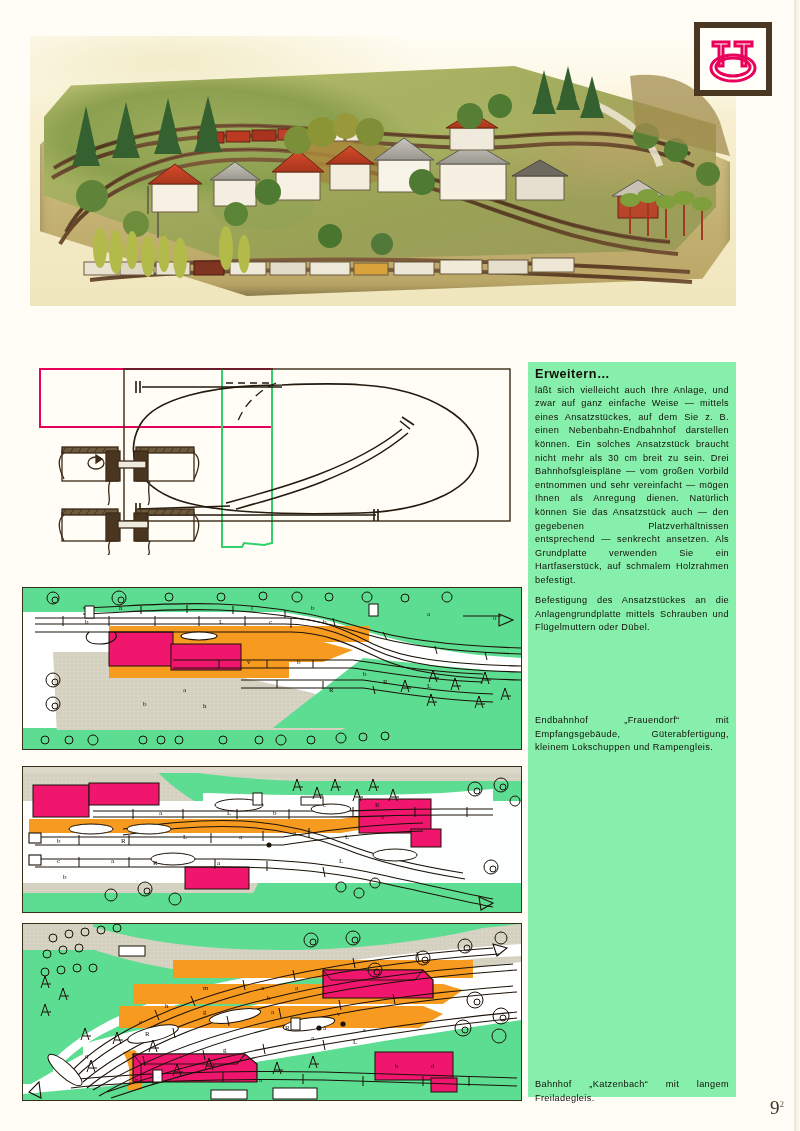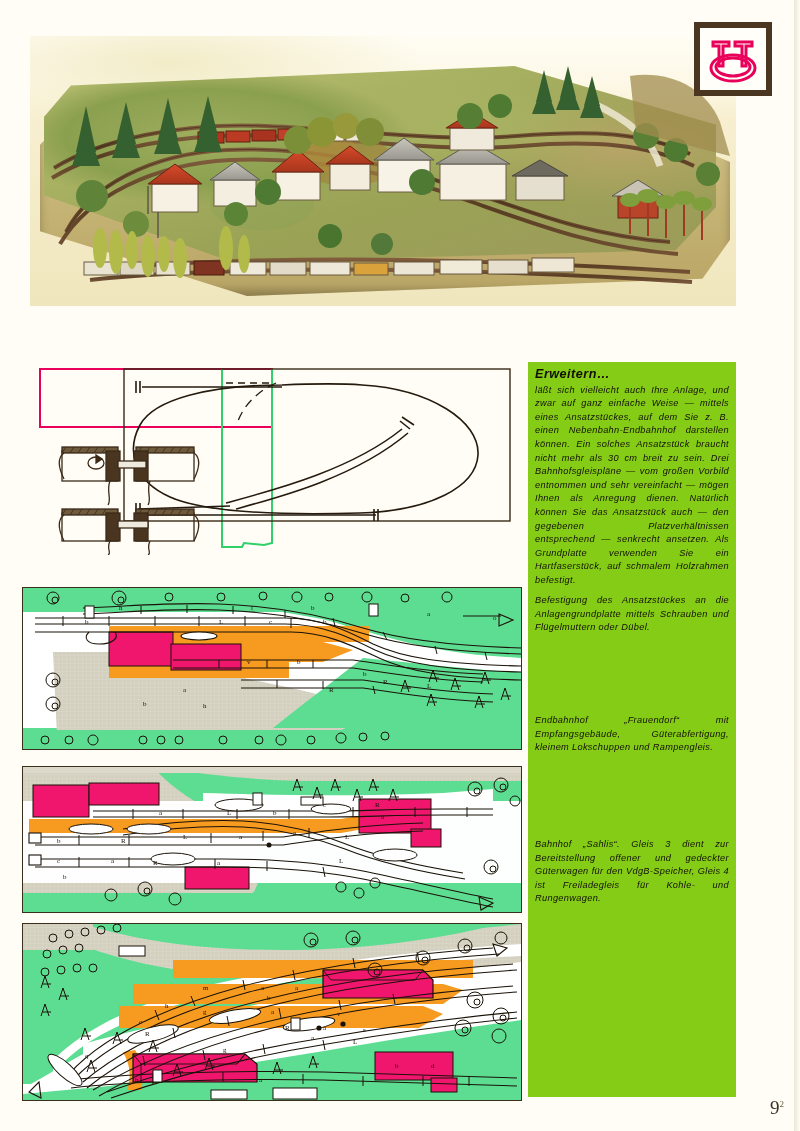--- a/index.html
+++ b/index.html
@@ -49,22 +49,21 @@
   }
   .logo-box svg{display:block;}
 
   
   .mid{position:absolute;left:30px;top:363px;width:490px;height:192px;}
   .mid svg{display:block;}
 
   
   .side{
     position:absolute;left:528px;top:362px;width:208px;height:735px;
-    background:#84cc16;
-    font-style:italic;
+    background:#86efac;
   }
   .side .txtblk{
     position:absolute;left:7px;right:7px;
     color:#141008;
     font-size:9.2px;
     line-height:13.6px;
     text-align:justify;
     letter-spacing:.35px;
     font-family:"Liberation Sans", sans-serif;
   }
@@ -402,24 +401,24 @@
     </div>
 
     <div class="txtblk blk-frauendorf">
       <div>Endbahnhof „Frauendorf“ mit Empfangsgebäude, Güterabfertigung, kleinem Lokschuppen und Rampengleis.</div>
     </div>
 
     <div class="txtblk blk-befest">
       <div>Befestigung des Ansatzstückes an die Anlagengrundplatte mittels Schrauben und Flügelmuttern oder Dübel.</div>
     </div>
 
-    <div class="txtblk blk-sahlis">
-      <div>Bahnhof „Sahlis“. Gleis 3 dient zur Bereitstellung offener und gedeckter Güterwagen für den VdgB-Speicher, Gleis 4 ist Freiladegleis für Kohle- und Rungenwagen.</div>
+
+    <div class="txtblk blk-katzenbach">
+      <div>Bahnhof „Katzenbach“ mit langem Freiladegleis.</div>
     </div>
-
   </div>
 
   <div class="plan plan1">
     <svg width="498" height="161" viewBox="0 0 498 161">
       <defs>
         <pattern id="ball1" width="4" height="4" patternUnits="userSpaceOnUse">
           <rect width="4" height="4" fill="#ddd9ca"></rect>
           <path d="M0 0 H4 M0 2 H4" stroke="#c9c4b2" stroke-width=".5"></path>
           <path d="M0 0 V4 M2 0 V4" stroke="#c9c4b2" stroke-width=".5"></path>
         </pattern>

